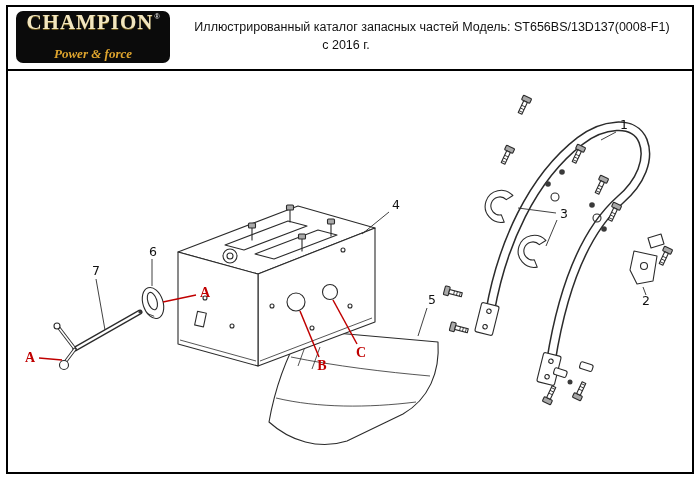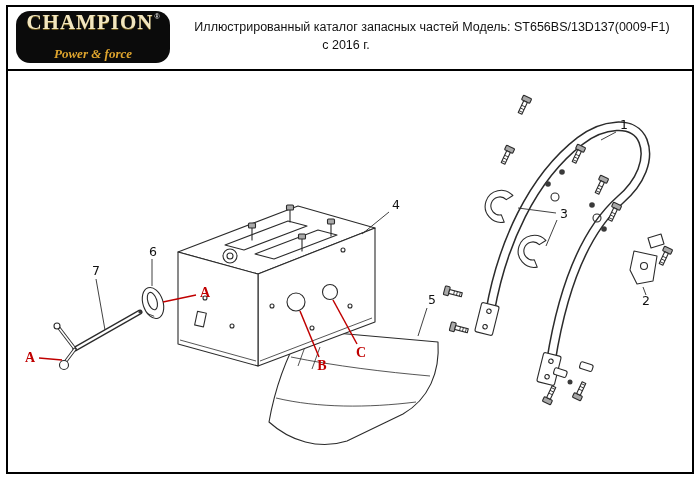--- a/index.html
+++ b/index.html
@@ -1,21 +1,21 @@
 <!DOCTYPE html>
 <html><head>
 <meta charset="utf-8">
 <style>
   *{box-sizing:border-box}
   html,body{margin:0;padding:0}
   body{width:700px;height:479px;background:#fff;position:relative;overflow:hidden;
        font-family:"Liberation Sans",sans-serif;color:#111}
   .page{position:absolute;left:6px;top:5px;width:688px;height:469px;border:2px solid #000;background:#fff}
   .header{position:relative;height:64px;border-bottom:2px solid #000}
-  .logo{position:absolute;left:8px;top:4px;width:154px;height:52px;background:#0b0b0b;border-radius:14px;
+  .logo{position:absolute;left:8px;top:4px;width:154px;height:52px;background:#0b0b0b;border-radius:7px;
         display:flex;flex-direction:column;align-items:center;justify-content:center}
   .logo-brand-row{display:flex;align-items:flex-start;line-height:1}
   .logo-brand{font-family:"Liberation Serif",serif;font-weight:bold;font-size:21px;letter-spacing:1px;
               color:#f2e6c0;text-shadow:0 1px 0 #6b5512}
   .logo-reg{font-size:7px;color:#fff;margin-top:1px;margin-left:1px}
   .logo-tagline{font-family:"Liberation Serif",serif;font-style:italic;font-weight:bold;font-size:13px;
                 color:#dfa52e;margin-top:13px}
   .title-line1{position:absolute;left:168px;right:4px;top:13px;text-align:center;font-size:12.5px}
   .title-line2{position:absolute;left:0;right:8px;top:31px;text-align:center;font-size:12.5px}
   .diagram{position:absolute;left:0;top:66px;width:684px;height:399px;display:block}
@@ -42,21 +42,21 @@
 <div class="page">
 
   <header class="header">
     <div class="logo">
       <div class="logo-brand-row">
         <span class="logo-brand">CHAMPION</span>
         <span class="logo-reg">®</span>
       </div>
       <div class="logo-tagline">Power &amp; force</div>
     </div>
-    <div class="title-line1">Иллюстрированный каталог запасных частей Модель: ST656BS/13D137(0009-F1)</div>
+    <div class="title-line1">Иллюстрированный каталог запасных частей Модель: ST656BS/13D137(0008-F1)</div>
     <div class="title-line2">с 2016 г.</div>
   </header>
 
   <svg class="diagram" width="684" height="399" viewBox="8 73 684 399" xmlns="http://www.w3.org/2000/svg">
     <defs>
       <g id="bolt">
         <rect x="-4.5" y="-11" width="9" height="5" rx="1" class="ln fm"></rect>
         <rect x="-2" y="-6" width="4" height="13" class="ln fw"></rect>
         <line x1="-2" y1="-1" x2="2" y2="-1" class="thin"></line>
         <line x1="-2" y1="2" x2="2" y2="2" class="thin"></line>

